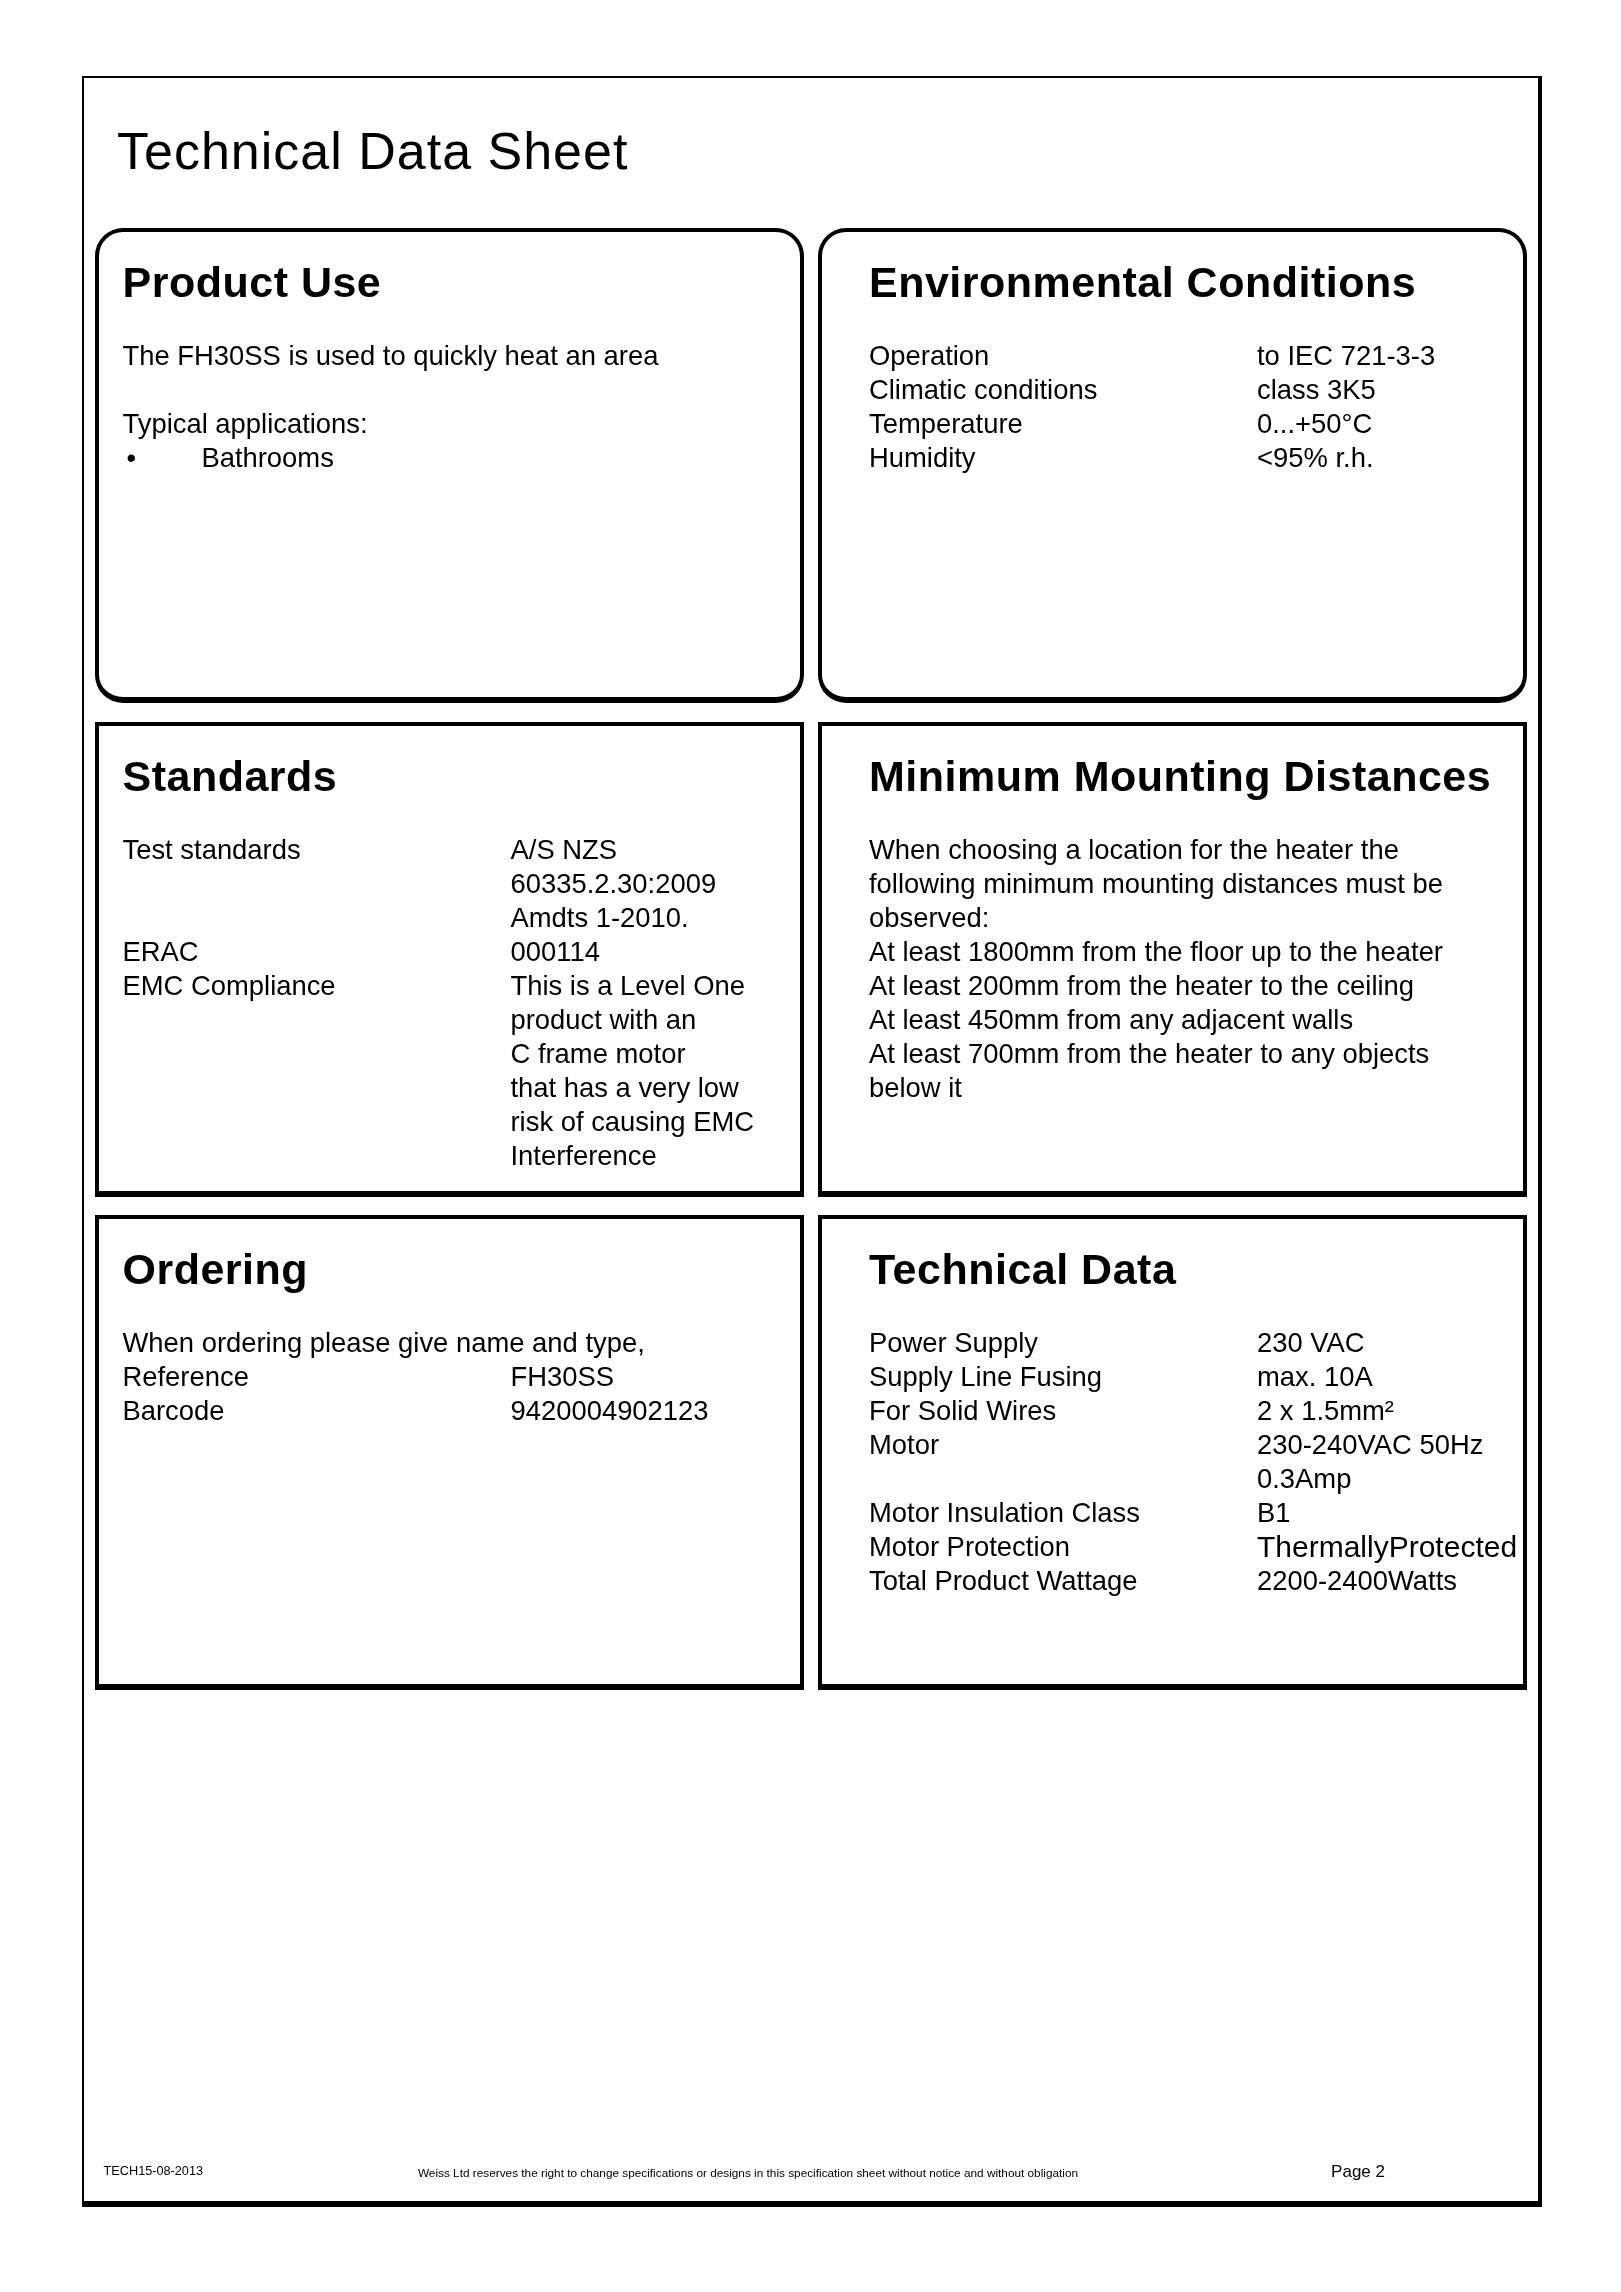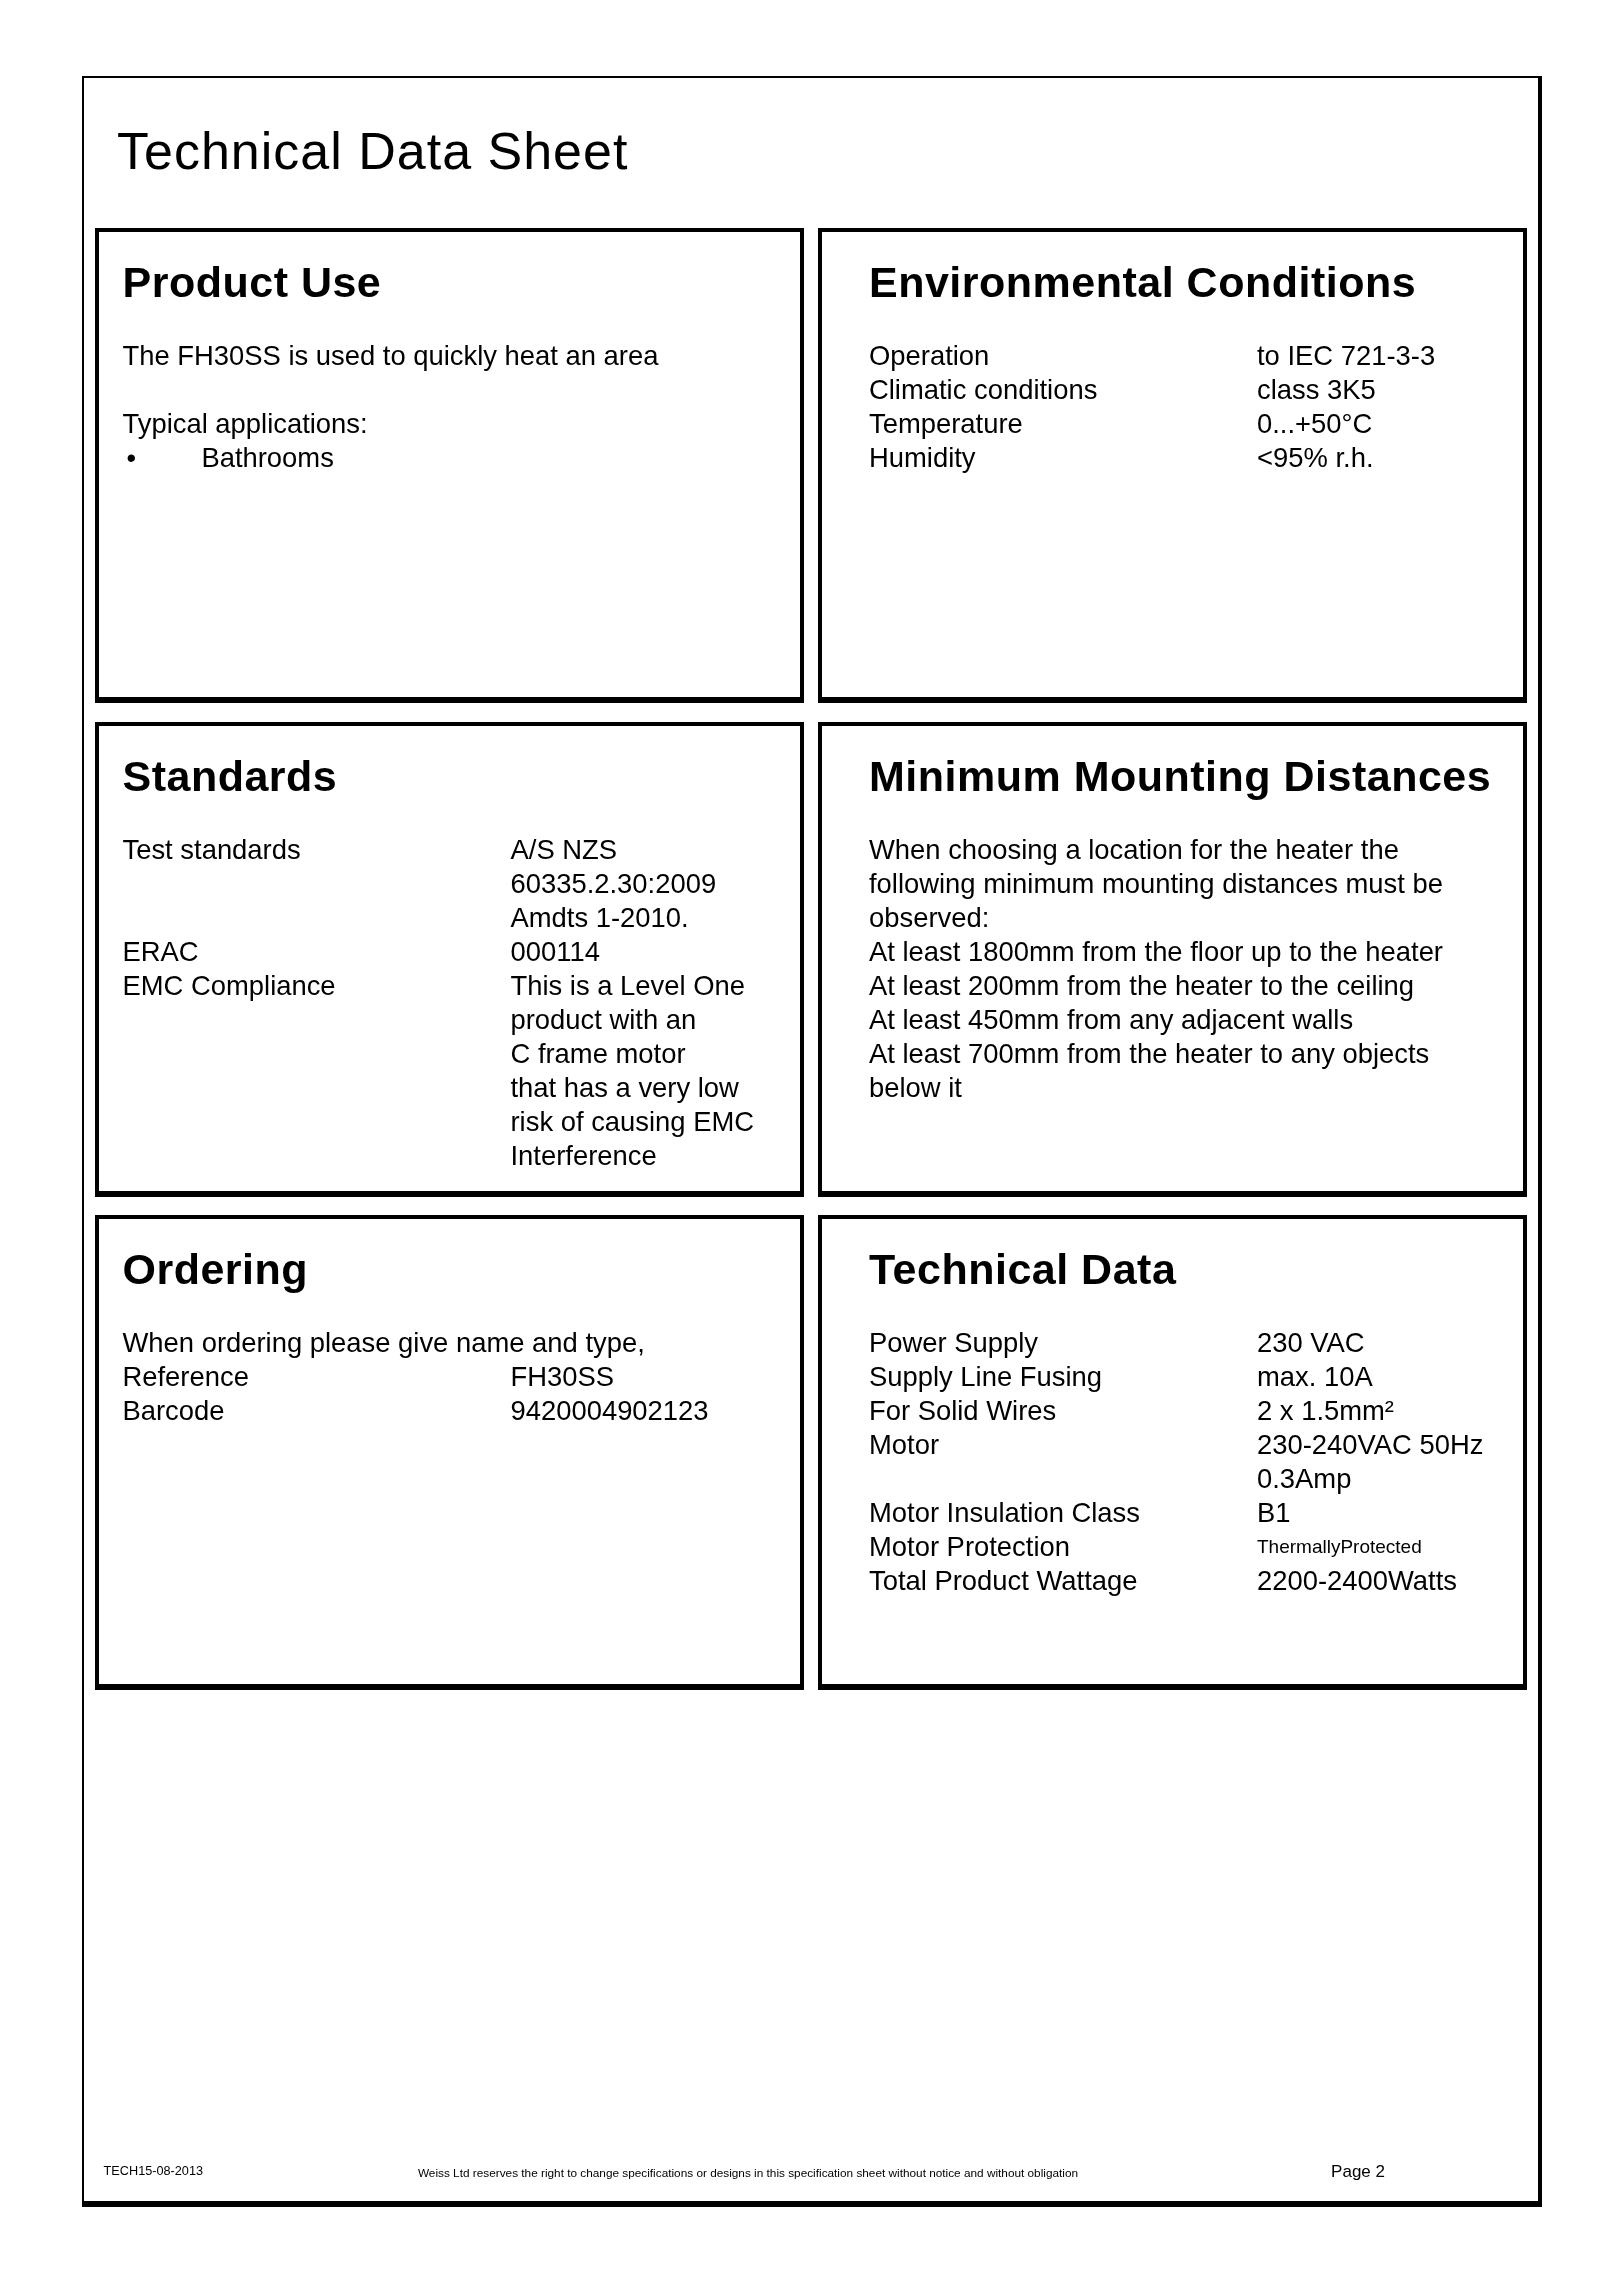--- a/index.html
+++ b/index.html
@@ -30,36 +30,36 @@
     position:absolute;
     width:709px; height:475px;
     border:4.9px solid #000;
     border-bottom-width:6.9px;
     box-sizing:border-box;
     padding:25.5px 23.5px 0 23.5px;
     background:#fff;
   }
   .col-left  { left:95px;  }
   .col-right { left:818px;padding-left:47px; }
-  .row-1 { top:228px; }
+  .row-1 { top:228px;border-radius:28px; }
   .row-2 { top:722px; }
   .row-3 { top:1215px; }
   .box h2 {
     margin:0 0 32px 0;
     font-size:43px; line-height:49px;
     font-weight:bold; letter-spacing:0.5px;
     white-space:nowrap;
   }
   .body { font-size:27.4px; line-height:34px; margin:0; }
   .pre  { white-space:pre-line; }
   .gap-below { margin-bottom:34px; }
   .spec-row { display:flex; align-items:flex-start; }
   .spec-label { flex:0 0 388px; }
   .spec-value { flex:1; white-space:pre-line; }
-  .spec-value.small { font-size:19px; line-height:34px; }
+  .spec-value.small { font-size:30px; line-height:34px; }
   .bullet-row { display:flex; }
   .bullet-glyph { flex:0 0 75px; padding-left:3.9px; }
   .footer {
     position:absolute; left:82px; top:2160px;
     width:1332px; height:23.5px;
   }
   .footer-left  { position:absolute; left:21.6px; top:3.9px; font-size:12.7px; }
   .footer-center{ position:absolute; left:0; right:0; top:5.9px; text-align:center; font-size:11.8px; }
   .footer-right { position:absolute; right:29px; top:2px; font-size:17px; }
 </style>

